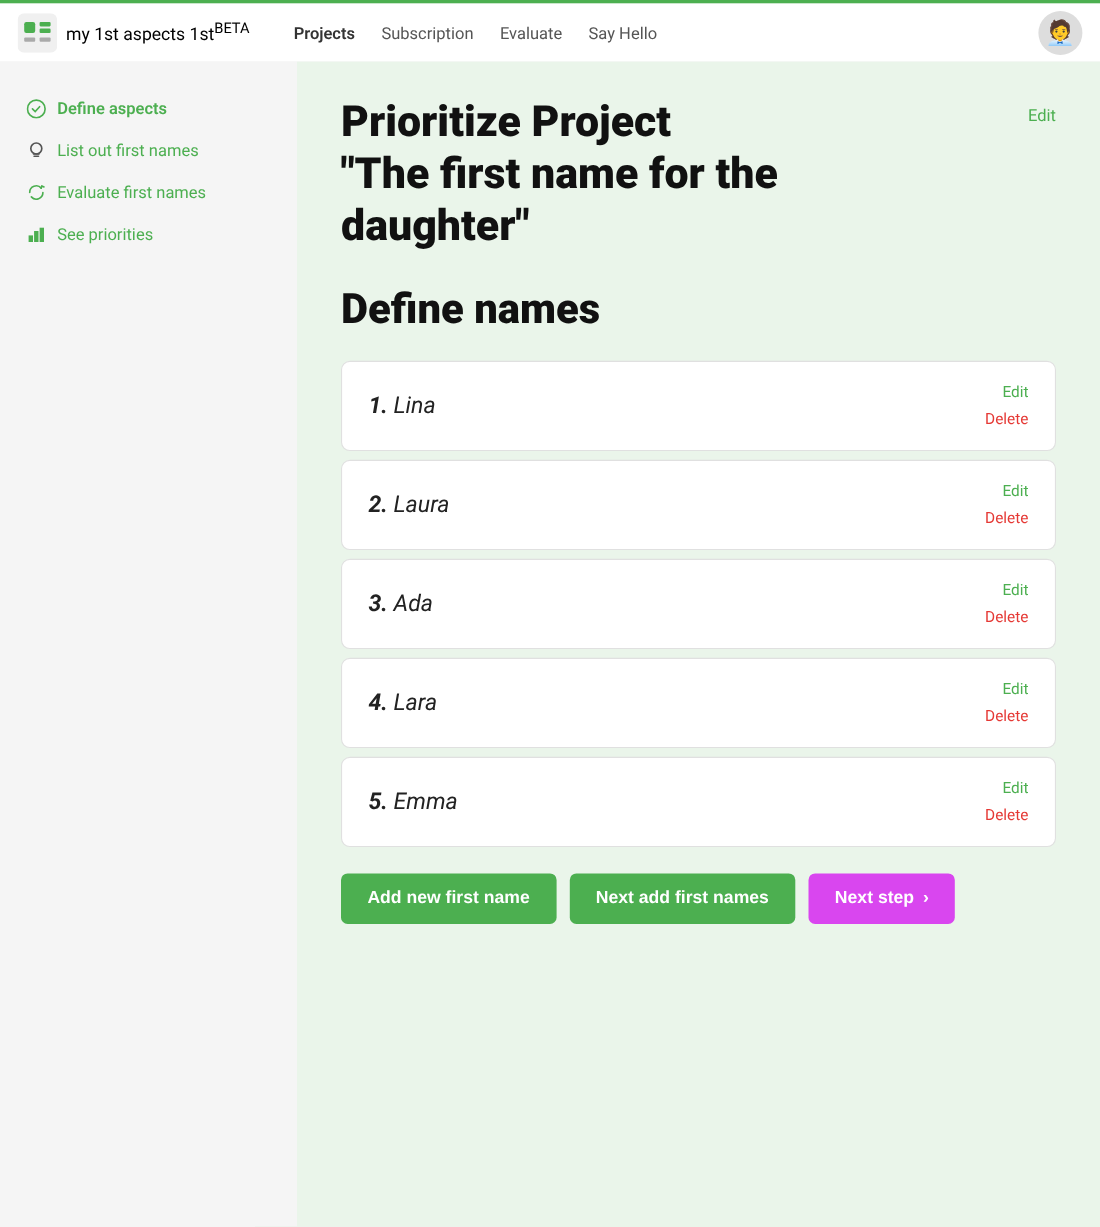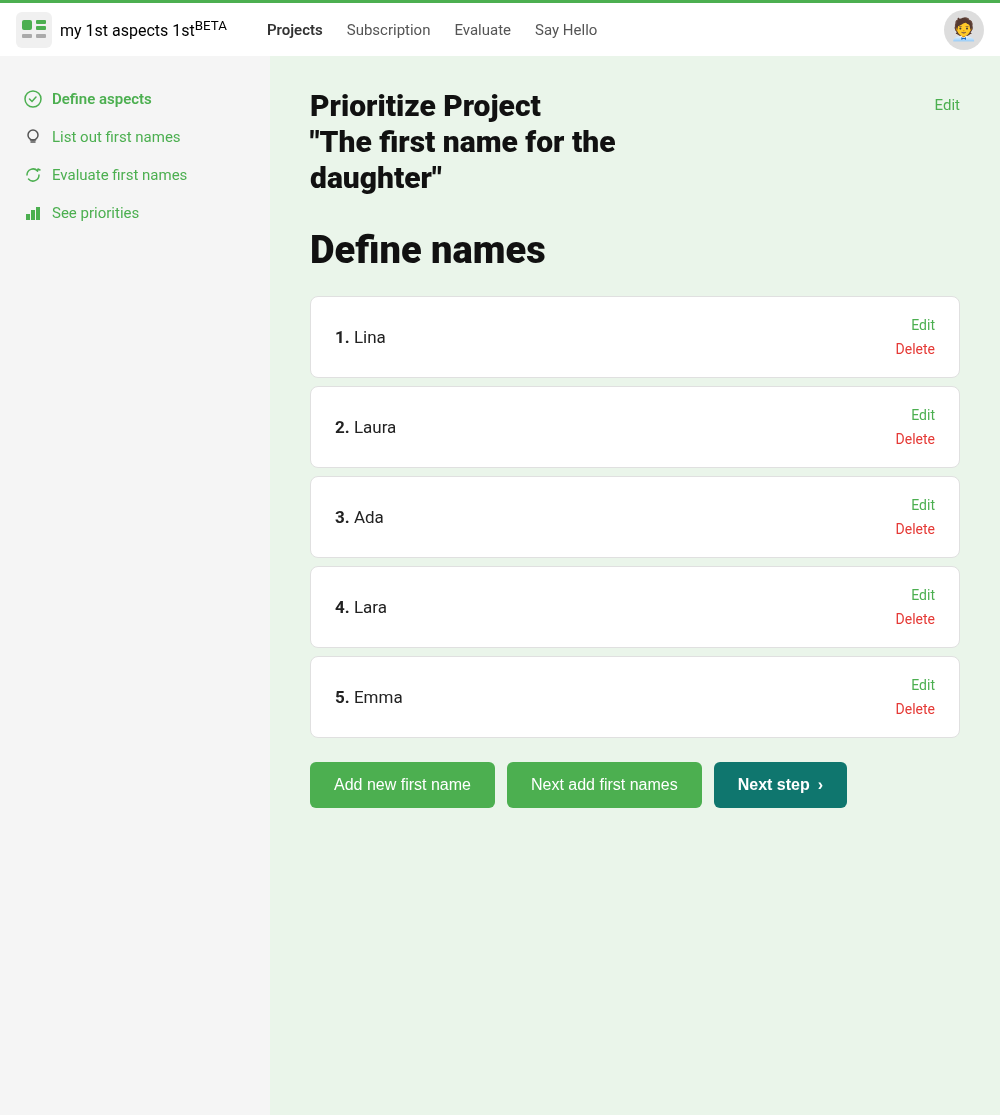--- a/index.html
+++ b/index.html
@@ -94,21 +94,21 @@
       padding: 32px 40px;
     }
 
     .project-header {
       display: flex;
       justify-content: space-between;
       align-items: flex-start;
       margin-bottom: 32px;
     }
     .project-title {
-      font-size: 30px;
+      font-size: 39px;
       font-weight: 900;
       color: #111;
       line-height: 1.2;
     }
     .edit-link {
       color: #4caf50;
       font-size: 15px;
       cursor: pointer;
       margin-top: 8px;
     }
@@ -130,22 +130,23 @@
     .item-card {
       background: white;
       border-radius: 8px;
       padding: 20px 24px;
       display: flex;
       justify-content: space-between;
       align-items: center;
       border: 1px solid #e0e0e0;
     }
     .item-name {
-      font-size: 17px;
+      font-size: 21px;
       color: #222;
+      font-style: italic;
     }
     .item-actions {
       display: flex;
       flex-direction: column;
       align-items: flex-end;
       gap: 8px;
     }
     .action-edit {
       color: #4caf50;
       font-size: 14px;
@@ -163,25 +164,25 @@
       gap: 12px;
       margin-top: 8px;
     }
     .btn-green {
       background: #4caf50;
       color: white;
       border: none;
       border-radius: 6px;
       padding: 14px 24px;
       font-size: 16px;
-      font-weight: 400;
+      font-weight: 700;
       cursor: pointer;
     }
     .btn-next {
-      background: #0f766e;
+      background: #d946ef;
       color: white;
       border: none;
       border-radius: 6px;
       padding: 14px 24px;
       font-size: 16px;
       font-weight: 600;
       cursor: pointer;
       display: flex;
       align-items: center;
       gap: 8px;

